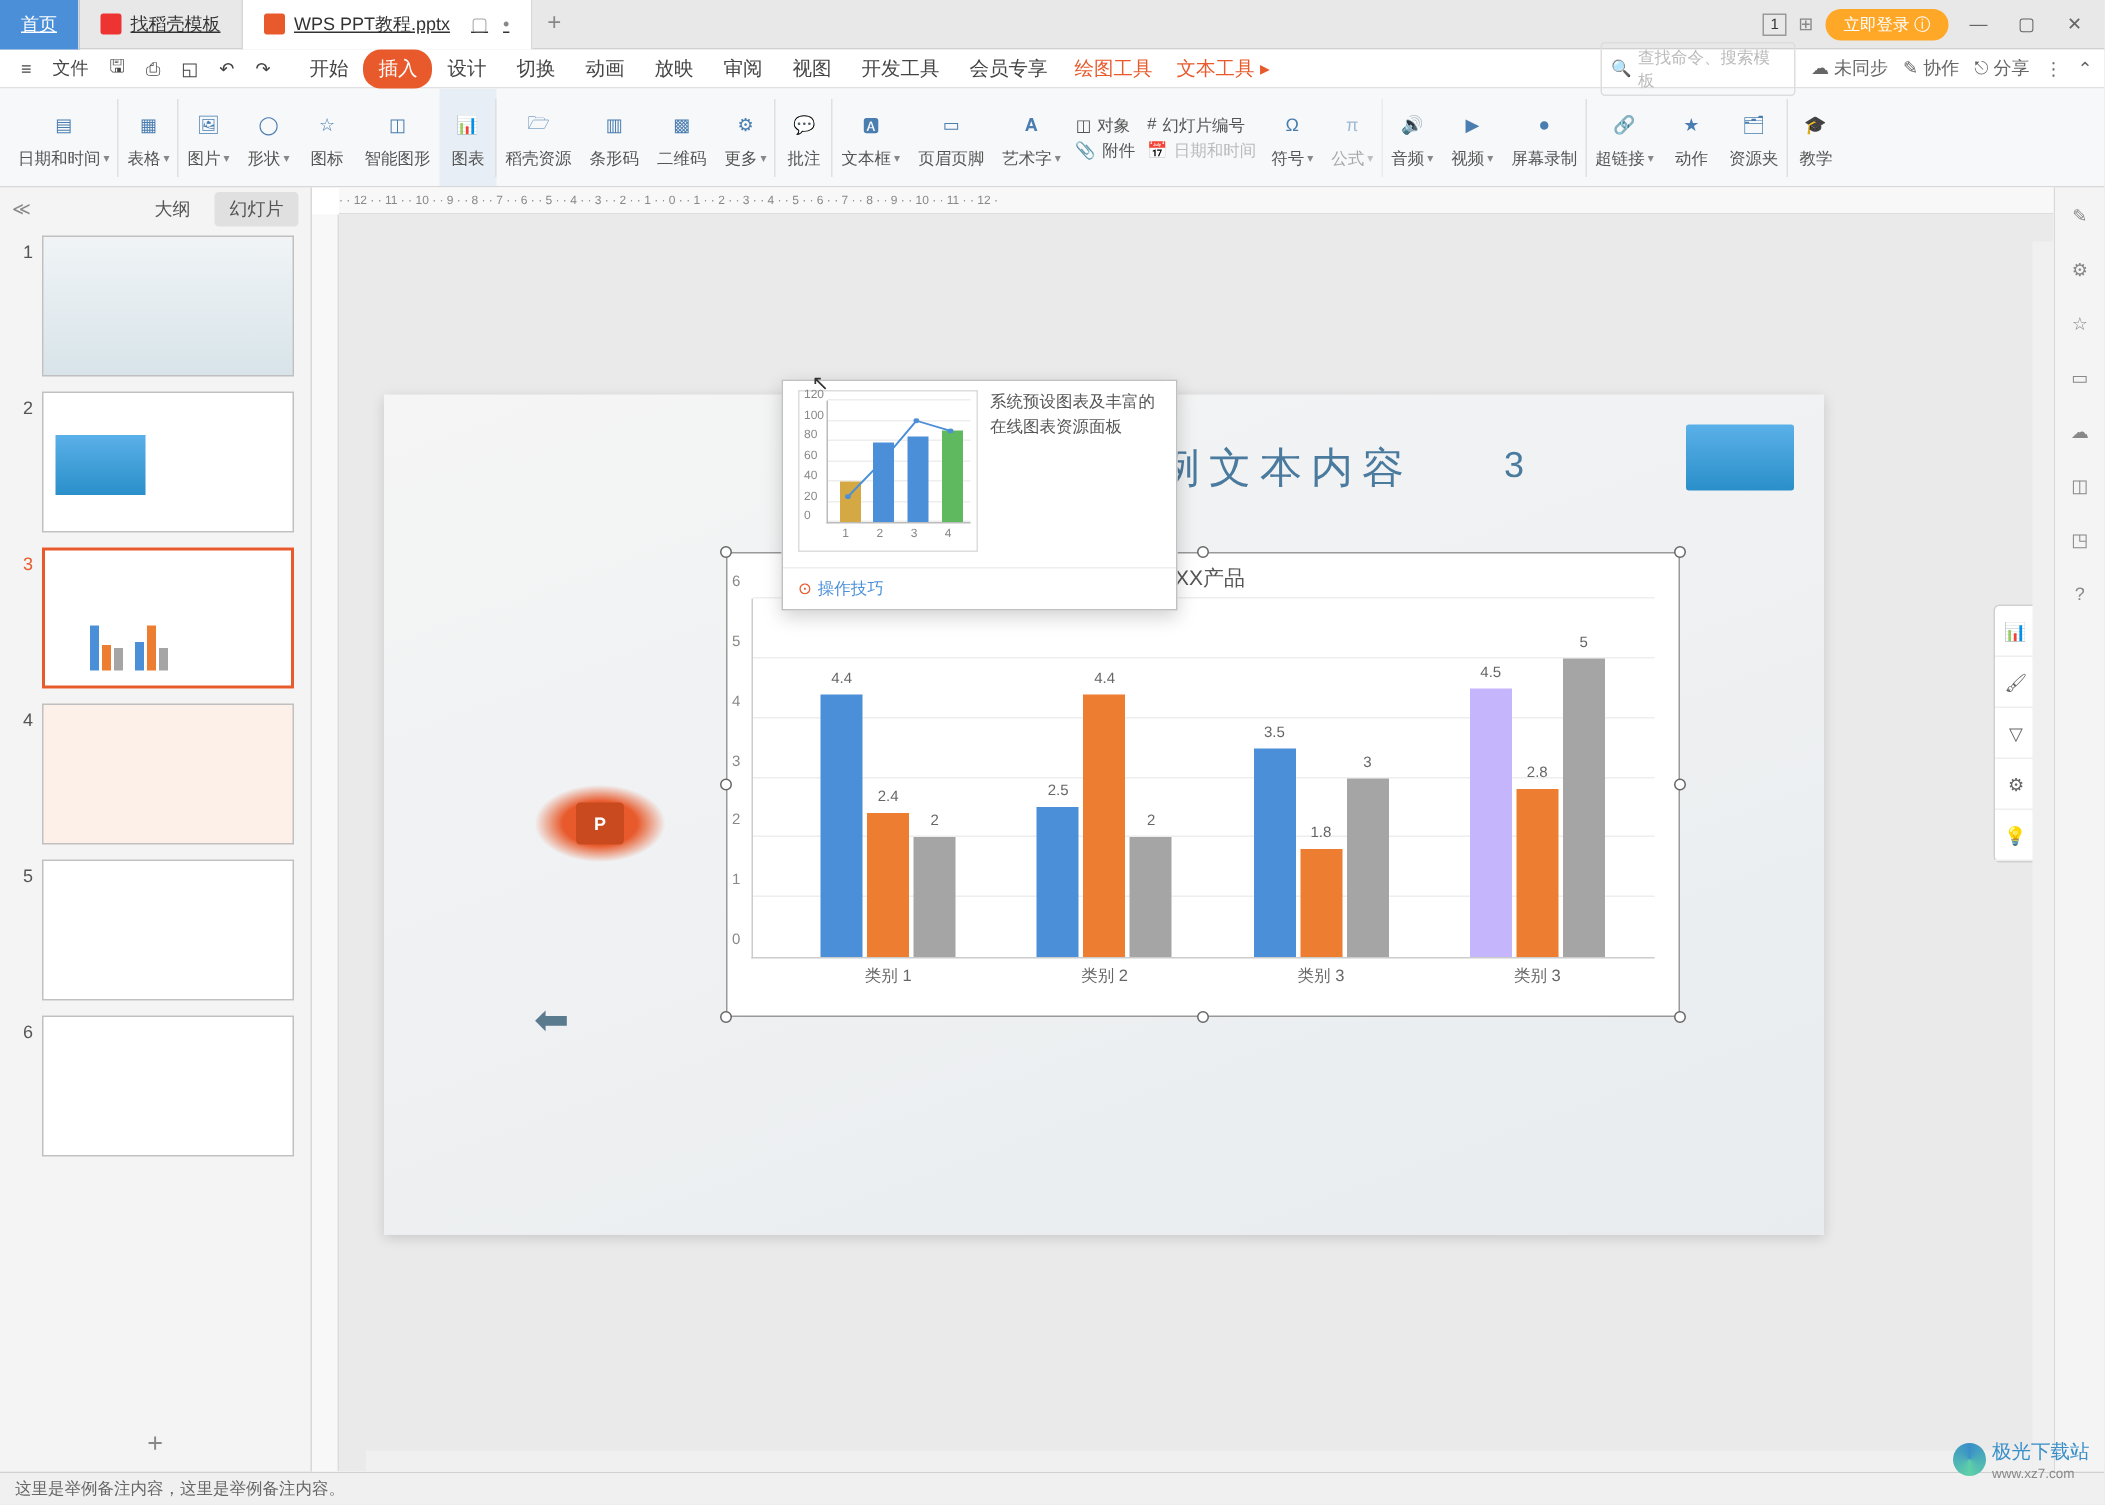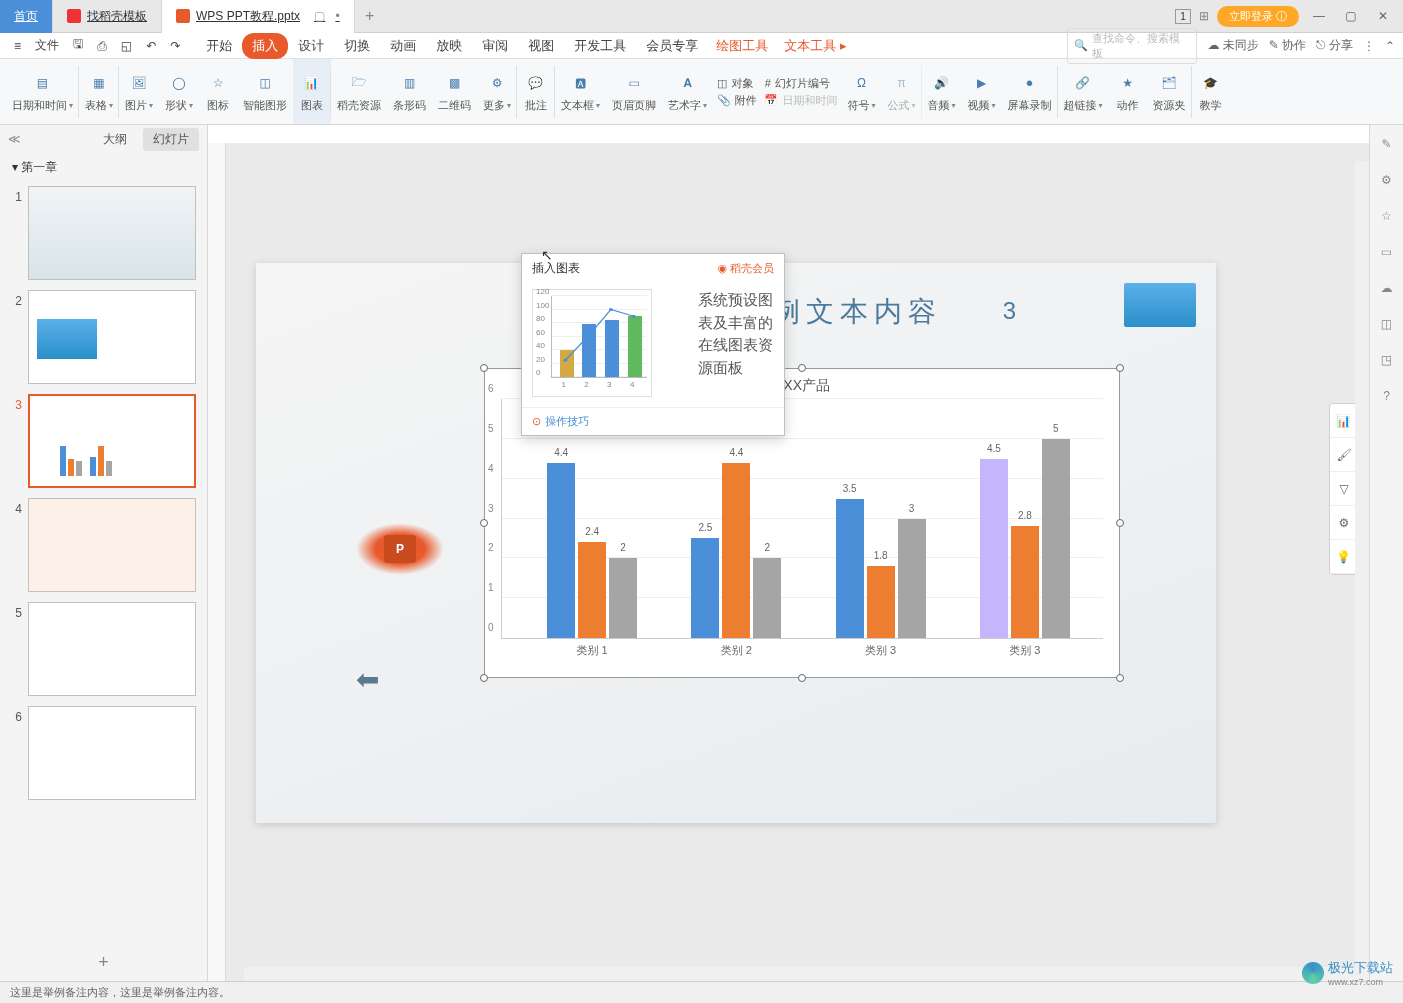--- a/index.html
+++ b/index.html
@@ -82,21 +82,21 @@
 
 .right-rail { width: 34px; background: #f4f4f4; border-left: 1px solid #d8d8d8; display: flex; flex-direction: column; align-items: center; padding-top: 8px; gap: 14px; }
 .rail-btn { width: 22px; height: 22px; color: #888; display: flex; align-items: center; justify-content: center; }
 
 
 .tooltip { position: absolute; top: 128px; left: 313px; width: 264px; background: #fff; border: 1px solid #c0c0c0; box-shadow: 0 4px 12px rgba(0,0,0,0.18); z-index: 100; }
 .tooltip-hd { display: flex; justify-content: space-between; align-items: center; padding: 6px 10px; font-size: 12px; }
 .tooltip-badge { color: #e85a2c; font-size: 11px; display: flex; align-items: center; gap: 3px; }
 .tooltip-body { display: flex; padding: 6px 10px 10px; gap: 8px; }
 .tooltip-chart { width: 120px; height: 108px; border: 1px solid #ddd; position: relative; padding: 4px; }
-.tooltip-desc { flex: 1; font-size: 15px; color: #555; line-height: 1.5; margin-left: 38px; }
+.tooltip-desc { flex: 1; font-size: 11px; color: #555; line-height: 1.5; }
 .tooltip-ft { border-top: 1px solid #eee; padding: 6px 10px; font-size: 11px; color: #4a8fd8; display: flex; align-items: center; gap: 4px; }
 
 
 .statusbar { height: 22px; background: #f0f0f0; border-top: 1px solid #d0d0d0; display: flex; align-items: center; padding: 0 10px; font-size: 11px; color: #666; }
 .watermark { position: absolute; bottom: 16px; right: 10px; font-size: 13px; color: #3a8fc8; display: flex; align-items: center; gap: 4px; }
 
 
 .mini-plot { position: absolute; left: 18px; right: 4px; top: 6px; bottom: 18px; border-left: 1px solid #bbb; border-bottom: 1px solid #bbb; }
 .mini-bar { position: absolute; bottom: 0; width: 14px; }
 .mini-line { position: absolute; left: 0; right: 0; top: 0; bottom: 0; }
@@ -314,21 +314,20 @@
 
 <div class="main">
 
   <div class="sidepanel">
     <div class="panel-tabs">
       <span style="color:#888;">≪</span>
       <span style="flex:1"></span>
       <span class="panel-tab">大纲</span>
       <span class="panel-tab active">幻灯片</span>
     </div>
-    <div class="chapter">▾ <span>第一章</span></div>
     <div class="thumbs">
       <div class="thumb-row">
           <div class="thumb-num">1</div>
           <div class="thumb" style="background:linear-gradient(#f0f4f6,#d8e4ea);"></div>
         </div>
       <div class="thumb-row">
           <div class="thumb-num">2</div>
           <div class="thumb">
             <div style="position:absolute;left:8px;top:28px;width:60px;height:40px;background:linear-gradient(#5bb0e8,#2a8fc9);"></div>
           </div>
@@ -357,20 +356,23 @@
         </div>
       <div class="thumb-row">
           <div class="thumb-num">6</div>
           <div class="thumb"></div>
         </div>
     </div>
     <div class="add-slide">+</div>
   </div>
 
   <div class="canvas-wrap">
+    <div class="ruler-h">
+      · · 12 · · 11 · · 10 · · 9 · · 8 · · 7 · · 6 · · 5 · · 4 · · 3 · · 2 · · 1 · · 0 · · 1 · · 2 · · 3 · · 4 · · 5 · · 6 · · 7 · · 8 · · 9 · · 10 · · 11 · · 12 ·
+    </div>
     <div class="ruler-v"></div>
     <div class="canvas">
       <div class="slide">
         <div class="slide-title">这里是举例文本内容</div>
         <div class="slide-num">3</div>
         <div class="slide-img"></div>
         <div class="slide-p-icon">
             <div style="position:absolute;left:28px;top:12px;width:32px;height:28px;background:#c94a1e;border-radius:3px;color:#fff;text-align:center;line-height:28px;font-weight:bold;">P</div>
           </div>
         <div class="slide-arrow">⬅</div>
@@ -457,24 +459,20 @@
         <div class="float-tb-btn">▽</div>
         <div class="float-tb-btn">⚙</div>
         <div class="float-tb-btn">💡</div>
       </div>
 
       <div class="scrollbar-v"></div>
       <div class="scrollbar-h"></div>
     </div>
 
     <div class="tooltip">
-      <div class="tooltip-hd">
-        <span>插入图表</span>
-        <span class="tooltip-badge">◉ <span>稻壳会员</span></span>
-      </div>
       <div class="tooltip-body">
         <div class="tooltip-chart">
           <div class="mini-plot" id="mini-plot">
               <div class="mini-ytick" style="bottom: 0%;">0</div>
               <div style="position: absolute; left: 0px; right: 0px; bottom: 0%; border-top: 1px solid rgb(238, 238, 238);"></div>
               <div class="mini-ytick" style="bottom: 16.6667%;">20</div>
               <div style="position: absolute; left: 0px; right: 0px; bottom: 16.6667%; border-top: 1px solid rgb(238, 238, 238);"></div>
               <div class="mini-ytick" style="bottom: 33.3333%;">40</div>
               <div style="position: absolute; left: 0px; right: 0px; bottom: 33.3333%; border-top: 1px solid rgb(238, 238, 238);"></div>
               <div class="mini-ytick" style="bottom: 50%;">60</div>

